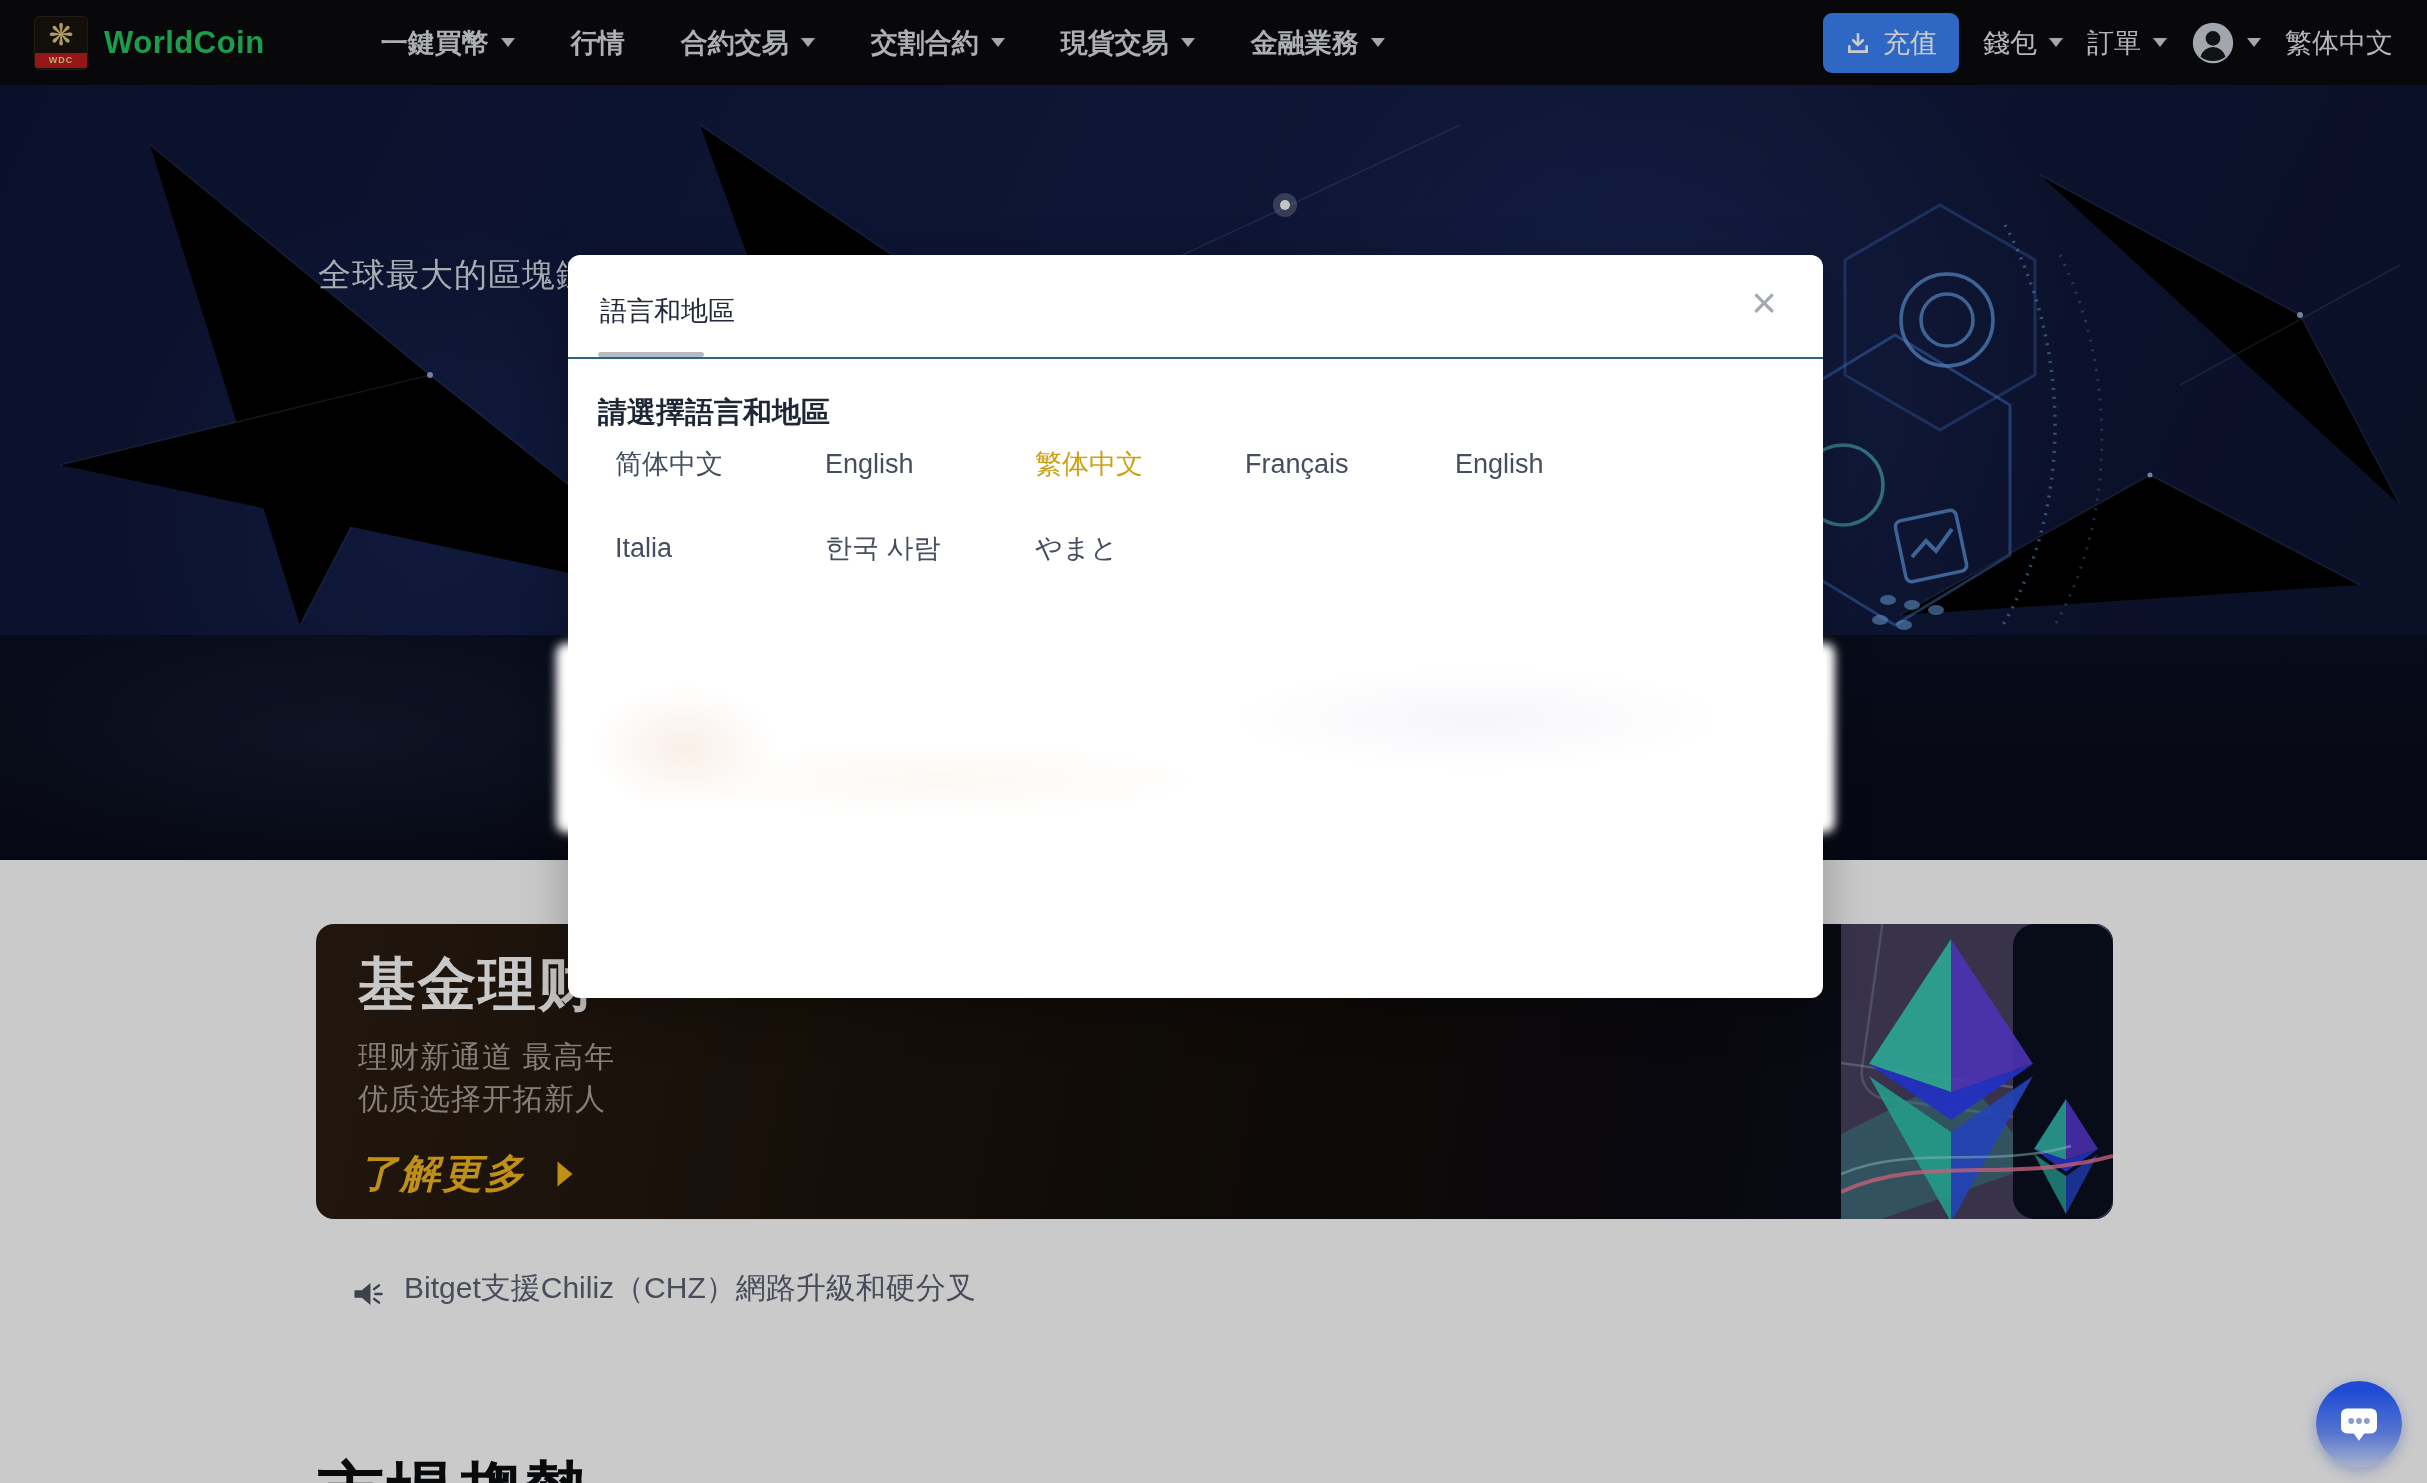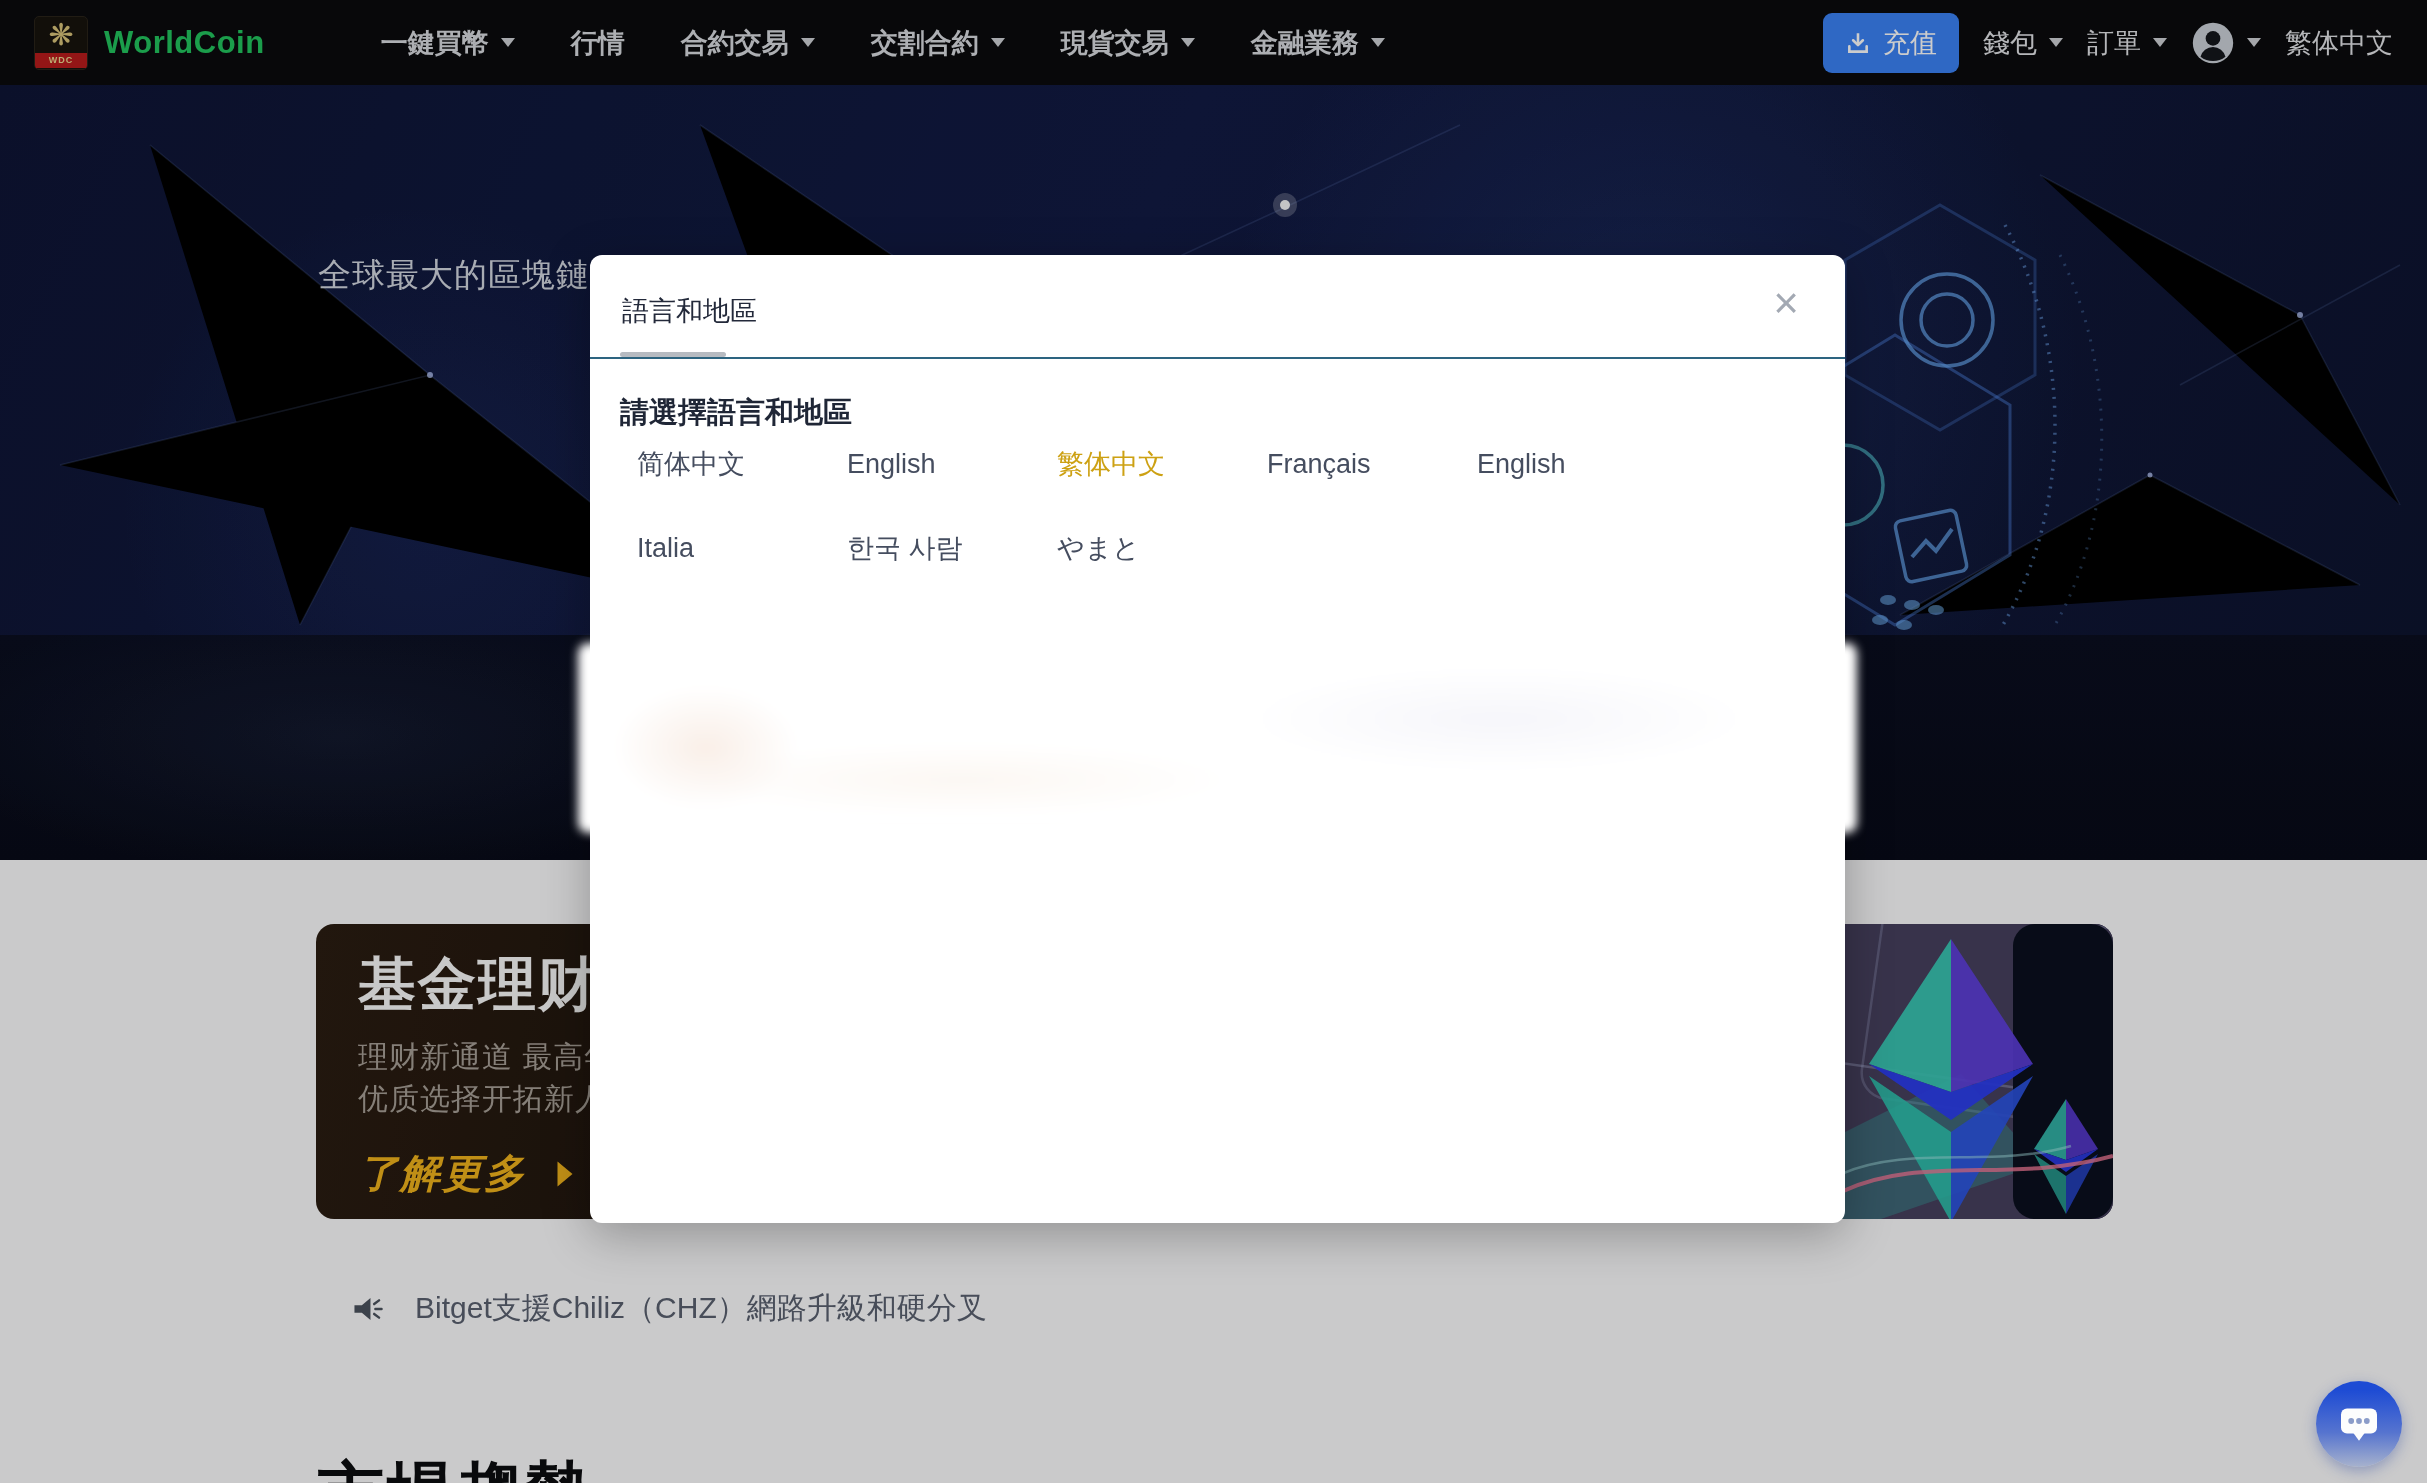--- a/index.html
+++ b/index.html
@@ -42,27 +42,27 @@
   .page-body{position:absolute;left:0;top:860px;width:2427px;height:623px;background:#fdfdfe;z-index:1;}
   .promo-banner{position:absolute;left:316px;top:64px;width:1797px;height:295px;border-radius:18px;overflow:hidden;
     background:linear-gradient(100deg,#2b1d12 0%,#1c130c 30%,#120d09 55%,#0c0b13 75%,#0d1124 100%);}
   .promo-text{position:absolute;left:42px;top:22px;}
   .promo-title{margin:0;font-size:58px;font-weight:800;color:#fbfbfb;letter-spacing:2px;}
   .promo-line{margin:14px 0 0 0;font-size:30px;color:#a79f96;letter-spacing:1px;line-height:38px;}
   .promo-line.second{margin-top:4px;}
   .promo-cta{position:absolute;left:42px;top:222px;display:flex;align-items:center;gap:26px;cursor:pointer;}
   .promo-cta span{font-size:40px;font-weight:bold;color:#f0b31c;letter-spacing:2px;font-style:italic;}
   .banner-art{position:absolute;right:0;top:0;width:272px;height:295px;}
-  .announcement{position:absolute;left:352px;top:428px;display:flex;align-items:center;gap:31px;}
+  .announcement{position:absolute;left:352px;top:408px;display:flex;align-items:flex-end;gap:20px;}
   .announcement span{font-size:30px;color:#5a6170;}
   .section-title{position:absolute;left:318px;top:588px;margin:0;font-size:66px;font-weight:800;color:#0c0d0f;letter-spacing:3px;}
 
   
   .backdrop{position:absolute;left:0;top:0;width:2427px;height:1483px;background:rgba(0,0,0,0.20);z-index:20;}
-  .modal{position:absolute;left:590px;top:255px;width:1255px;height:968px;background:#fff;border-radius:12px;
+  .modal{position:absolute;left:568px;top:255px;width:1255px;height:743px;background:#fff;border-radius:12px;
     box-shadow:0 12px 48px rgba(0,0,0,.28);z-index:30;}
   .modal-header{position:relative;height:104px;border-bottom:2px solid #2d6480;}
   .modal-title{position:absolute;left:32px;top:38px;font-size:27px;color:#23293a;}
   .modal-close{position:absolute;right:46px;top:26px;font-size:44px;font-weight:300;color:#a3a9b3;cursor:pointer;line-height:1;}
   .tab-indicator{position:absolute;left:30px;bottom:0;width:106px;height:5px;background:#b7bbc1;border-radius:3px;}
   .modal-heading{position:absolute;left:30px;top:138px;margin:0;font-size:29px;font-weight:600;color:#1f2636;}
   .lang-grid{position:absolute;left:30px;top:192px;display:grid;grid-template-columns:repeat(5,210px);row-gap:50px;}
   .lang-item{padding-left:17px;font-size:27px;color:#454d5f;cursor:pointer;line-height:34px;white-space:nowrap;}
   .lang-item.selected{color:#cda113;font-weight:500;}
   .blur-band{position:absolute;left:-12px;right:-12px;top:388px;height:190px;border-radius:10px;

